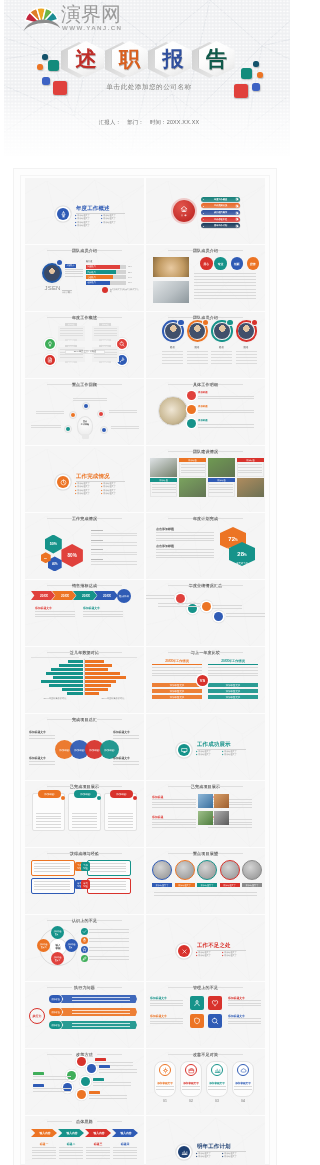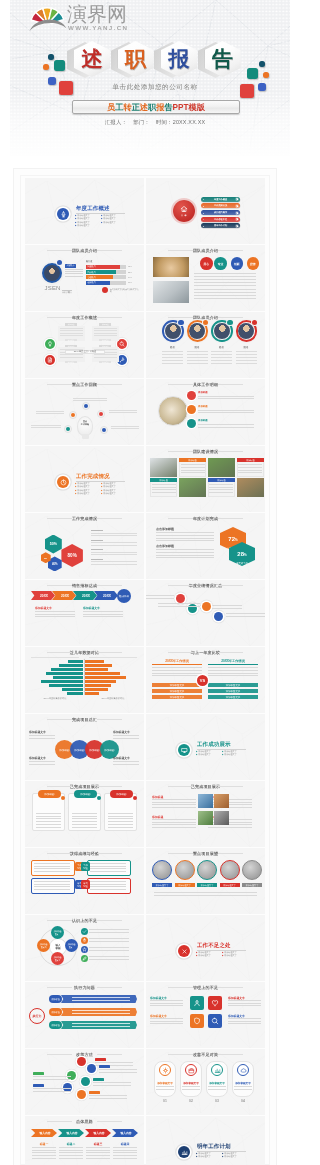--- a/index.html
+++ b/index.html
@@ -1,20 +1,20 @@
 <!DOCTYPE html>
 <html><head>
 <meta charset="utf-8">
 <style>
 *{margin:0;padding:0;box-sizing:border-box;}
 html,body{width:290px;height:1165px;}
 body{background:#ffffff;font-family:"Liberation Sans",sans-serif;overflow:hidden;position:relative;}
 
 
-.hdr{position:absolute;left:10px;top:0;width:290px;height:156px;overflow:hidden;
+.hdr{position:absolute;left:4px;top:0;width:290px;height:156px;overflow:hidden;
  background:#eff0f2;}
 .hdr .fade{position:absolute;left:0;top:0;width:290px;height:156px;
  background:linear-gradient(180deg,rgba(255,255,255,0) 0%,rgba(255,255,255,0) 58%,rgba(255,255,255,.62) 78%,rgba(255,255,255,.95) 100%);}
 .hdr svg.net{position:absolute;left:0;top:0;}
 .logo{position:absolute;left:19px;top:5px;}
 .logotxt{position:absolute;left:57px;top:3px;font-size:20px;font-weight:400;color:#9b9b9b;line-height:22px;letter-spacing:0;}
 .logourl{position:absolute;left:58px;top:24px;font-size:6.2px;color:#a8a8a8;letter-spacing:1.35px;font-weight:700;}
 .hexc{position:absolute;width:36px;height:36px;top:41px;}
 .hexback{position:absolute;left:-7px;top:1px;width:36px;height:36px;
  background:linear-gradient(110deg,#cfcfcf 0%,#e3e3e3 55%,#f0f0f0 100%);
@@ -237,23 +237,20 @@
     <div class="hexshape"></div>
     <div class="hexch" style="color:#2f4f9e">报</div>
   </div>
       <div class="hexc" style="left:194.5px">
     <div class="hexback"></div>
     <div class="hexshape"></div>
     <div class="hexch" style="color:#10594a">告</div>
   </div>
     </div>
   <div class="subt">单击此处添加您的公司名称</div>
-  <div class="ribbon">
-      <span id="ribbontxt"><span style="color:#e2681f">员</span><span style="color:#1a7f70">工</span><span style="color:#e2681f">转</span><span style="color:#1a7f70">正</span><span style="color:#e2681f">述</span><span style="color:#1a7f70">职</span><span style="color:#e2681f">报</span><span style="color:#1a7f70">告</span><span style="color:#cf3a2e">PPT模版</span></span>
-    </div>
   <div class="metarow"><span id="metatxt"><i>汇报人：</i><i>部门：</i><i>时间：20XX.XX.XX</i></span></div>
   <div id="sqL">
       <div class="sq" style="left:38px;top:54px;width:6px;height:6px;background:#13526b"></div>
       <div class="sq" style="left:33px;top:64px;width:6px;height:6px;background:#ec7424"></div>
       <div class="sq" style="left:44px;top:60px;width:11px;height:11px;background:#138b7c"></div>
       <div class="sq" style="left:38px;top:77px;width:8px;height:8px;background:#3d62c4"></div>
       <div class="sq" style="left:49px;top:81px;width:14px;height:14px;background:#e0413c"></div>
     </div>
   <div id="sqR">
       <div class="sq" style="left:249px;top:61px;width:6px;height:6px;background:#13526b"></div>

